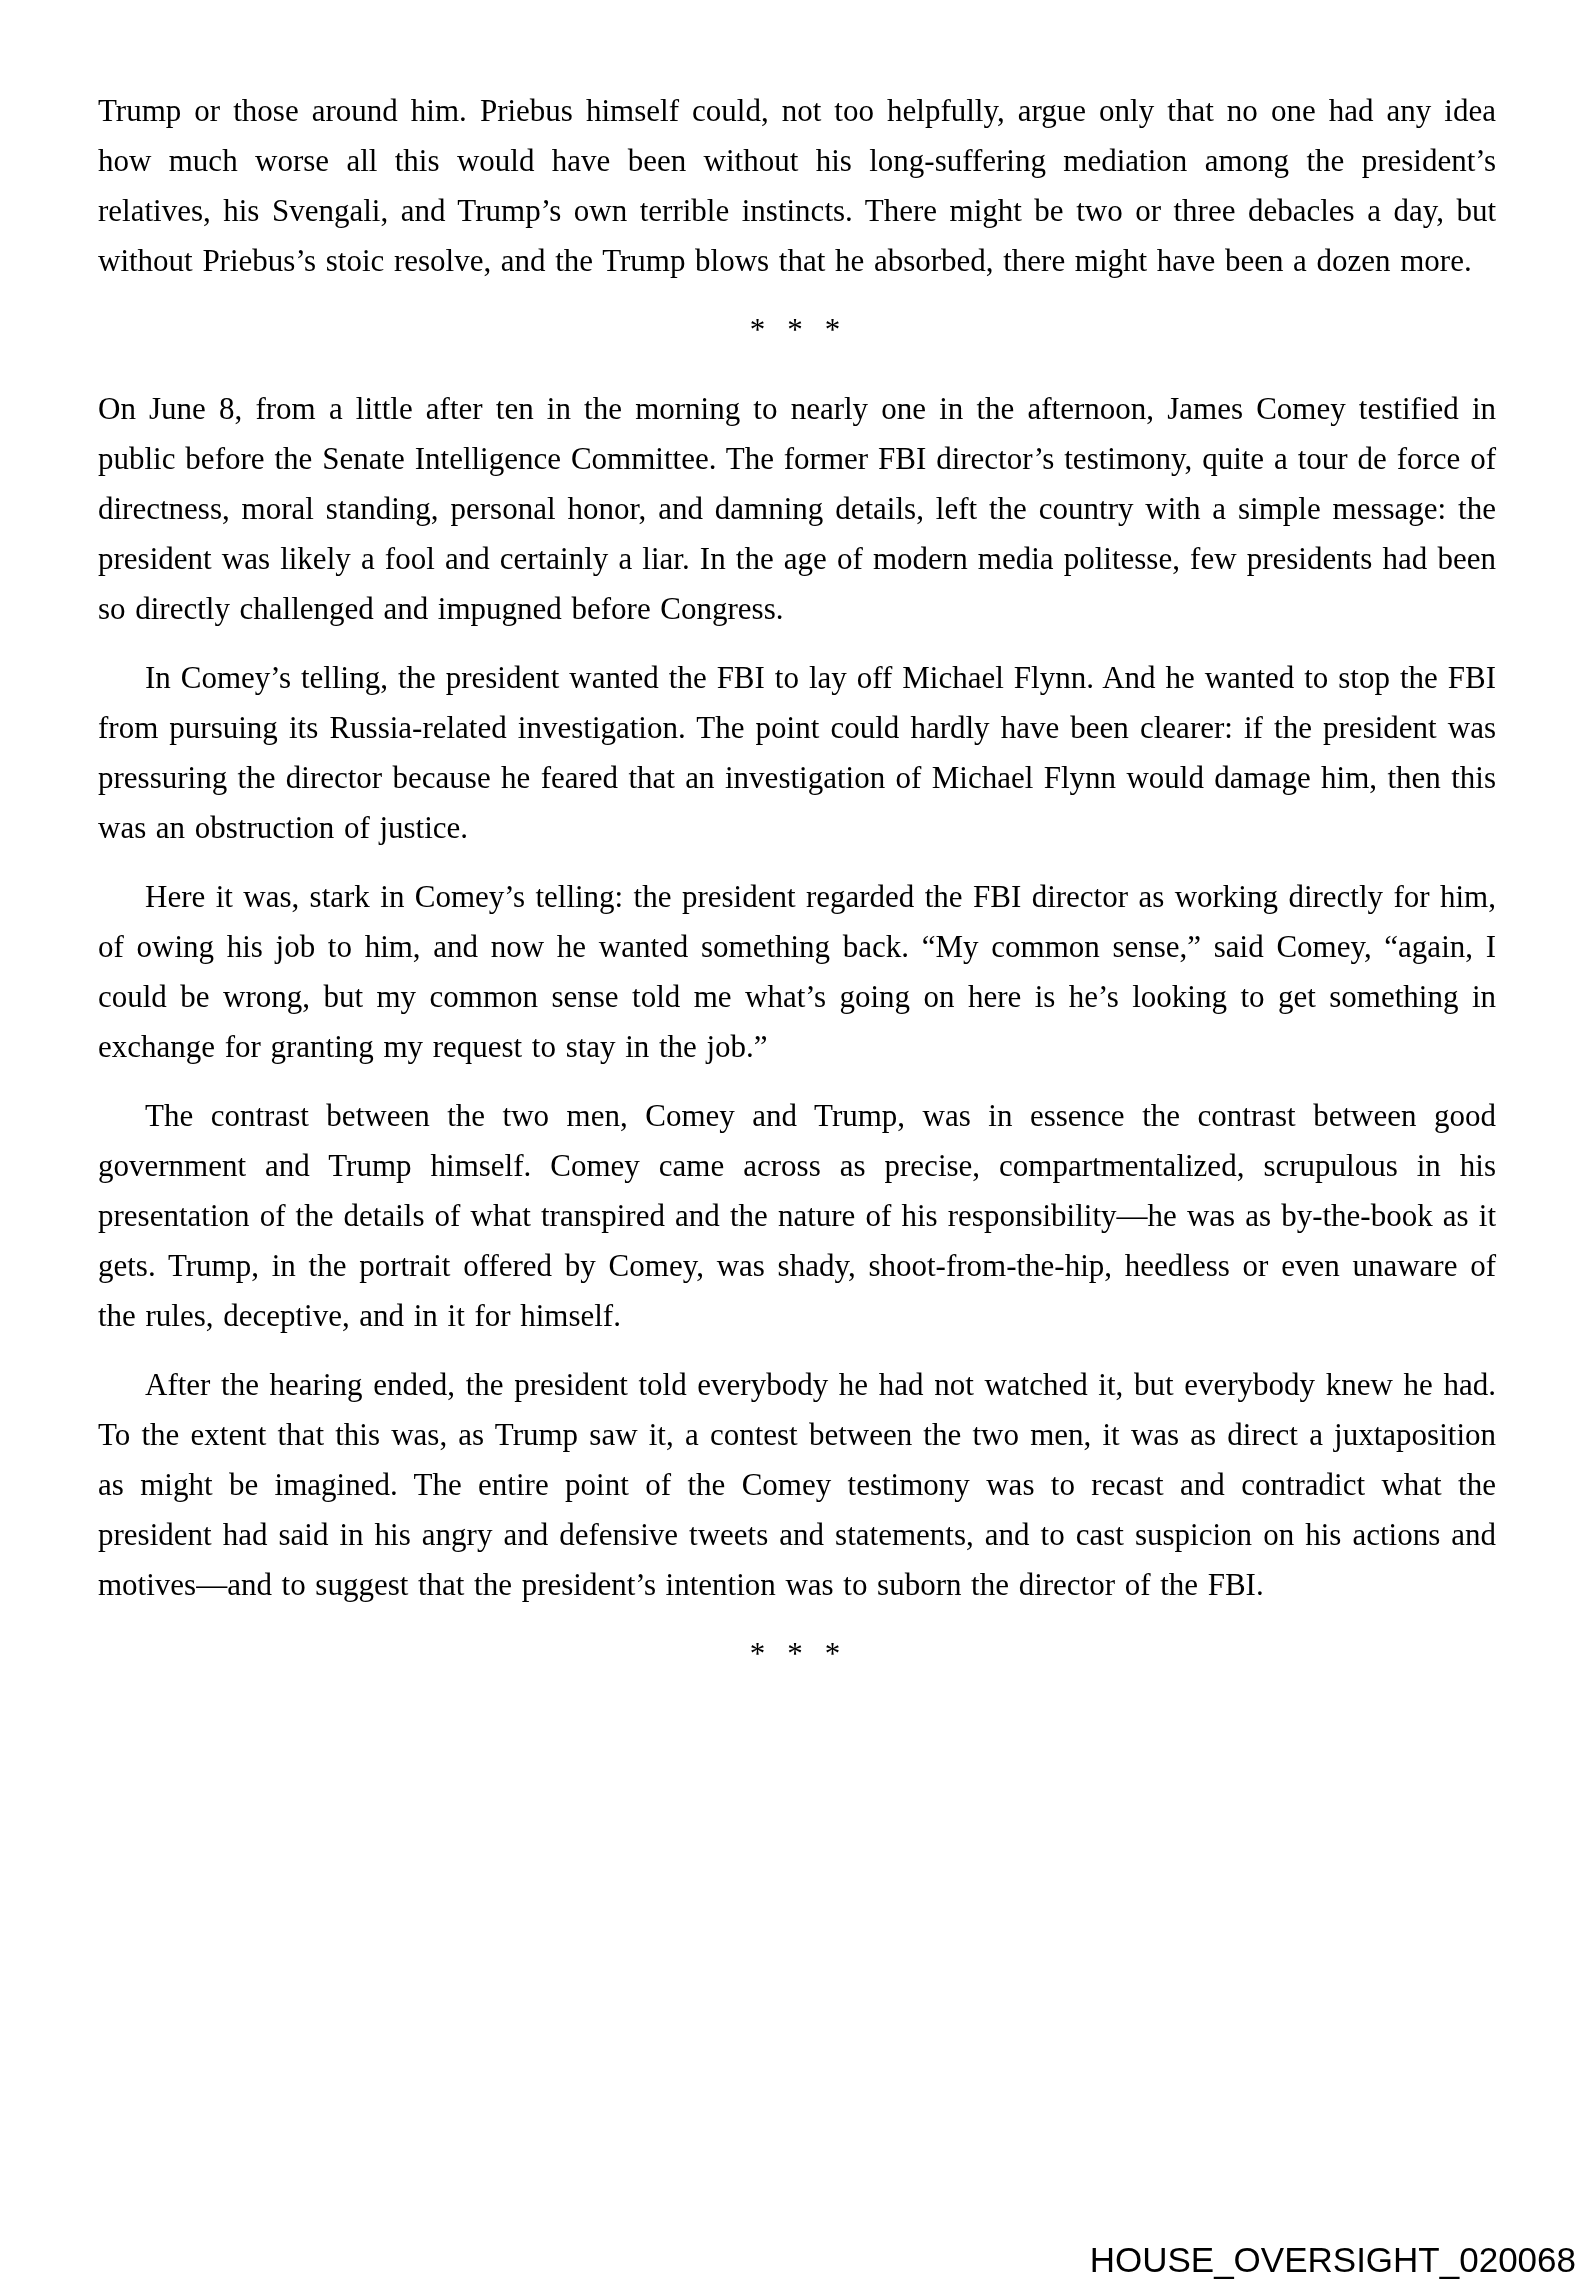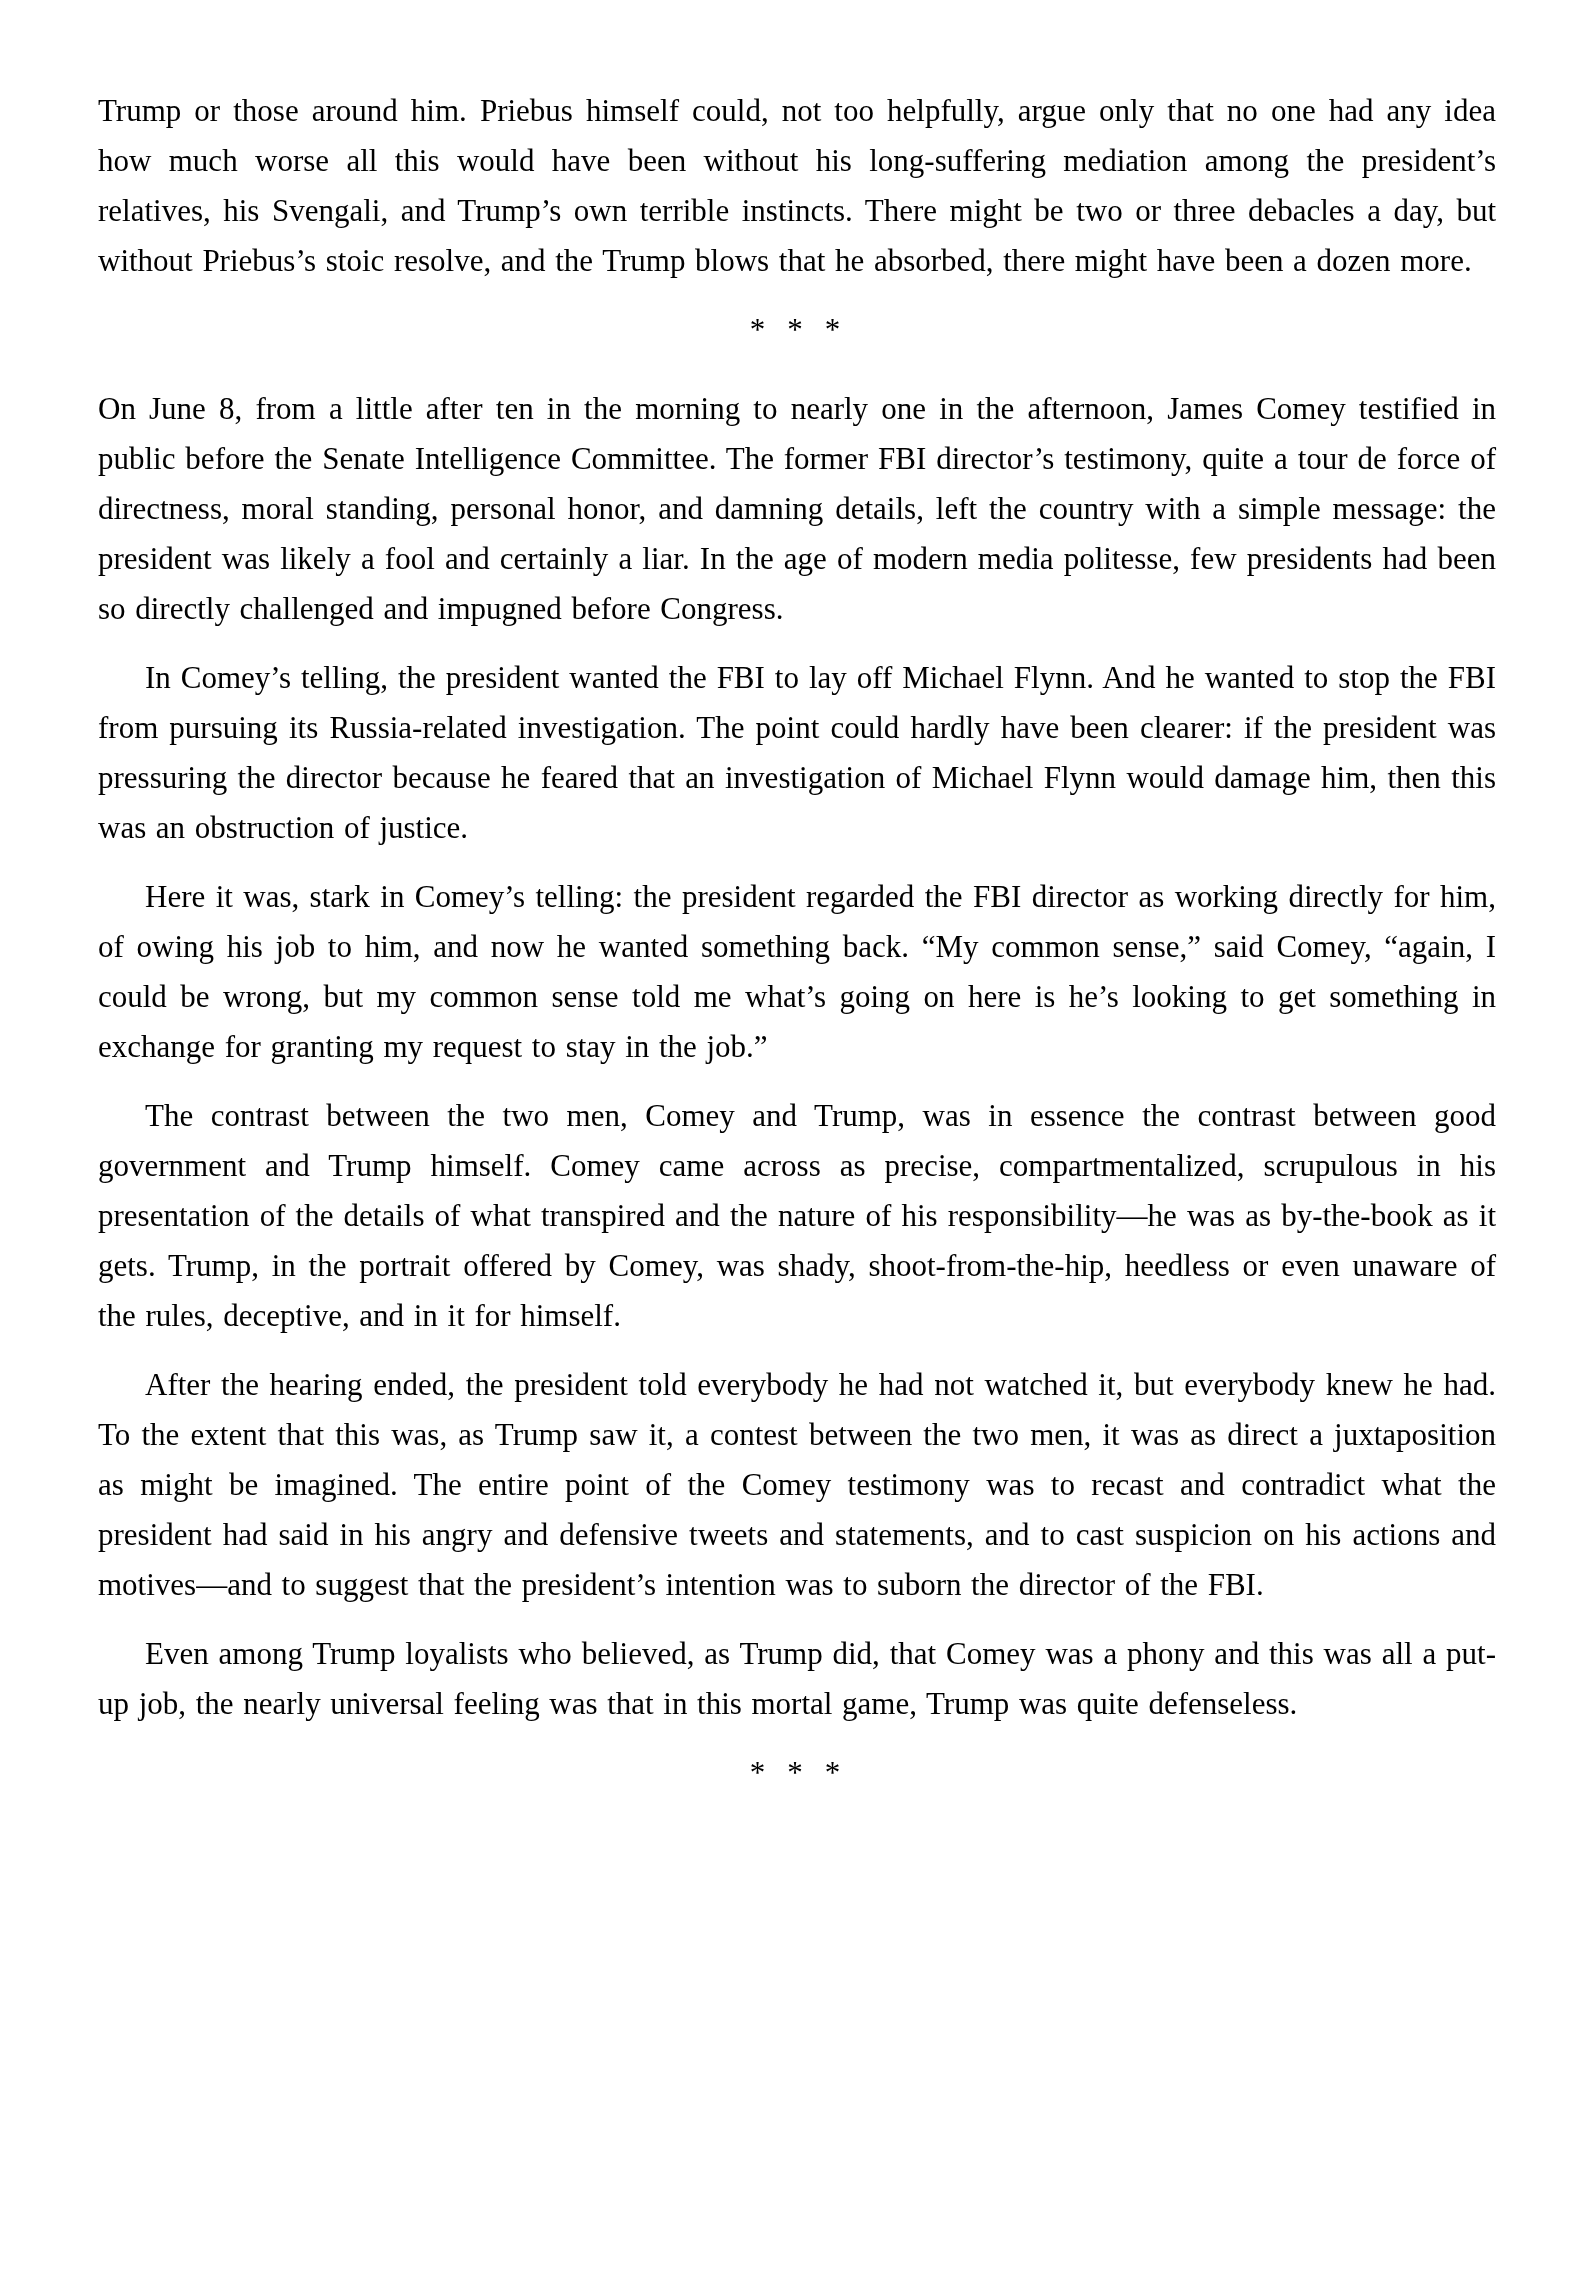--- a/index.html
+++ b/index.html
@@ -54,17 +54,17 @@
 
 <div class="page">
   <main class="text-body">
     <p class="para">Trump or those around him. Priebus himself could, not too helpfully, argue only that no one had any idea how much worse all this would have been without his long-suffering mediation among the president’s relatives, his Svengali, and Trump’s own terrible instincts. There might be two or three debacles a day, but without Priebus’s stoic resolve, and the Trump blows that he absorbed, there might have been a dozen more.</p>
     <div class="separator">* * *</div>
     <p class="para">On June 8, from a little after ten in the morning to nearly one in the afternoon, James Comey testified in public before the Senate Intelligence Committee. The former FBI director’s testimony, quite a tour de force of directness, moral standing, personal honor, and damning details, left the country with a simple message: the president was likely a fool and certainly a liar. In the age of modern media politesse, few presidents had been so directly challenged and impugned before Congress.</p>
     <p class="para indent">In Comey’s telling, the president wanted the FBI to lay off Michael Flynn. And he wanted to stop the FBI from pursuing its Russia-related investigation. The point could hardly have been clearer: if the president was pressuring the director because he feared that an investigation of Michael Flynn would damage him, then this was an obstruction of justice.</p>
     <p class="para indent">Here it was, stark in Comey’s telling: the president regarded the FBI director as working directly for him, of owing his job to him, and now he wanted something back. “My common sense,” said Comey, “again, I could be wrong, but my common sense told me what’s going on here is he’s looking to get something in exchange for granting my request to stay in the job.”</p>
     <p class="para indent">The contrast between the two men, Comey and Trump, was in essence the contrast between good government and Trump himself. Comey came across as precise, compartmentalized, scrupulous in his presentation of the details of what transpired and the nature of his responsibility—he was as by-the-book as it gets. Trump, in the portrait offered by Comey, was shady, shoot-from-the-hip, heedless or even unaware of the rules, deceptive, and in it for himself.</p>
     <p class="para indent">After the hearing ended, the president told everybody he had not watched it, but everybody knew he had. To the extent that this was, as Trump saw it, a contest between the two men, it was as direct a juxtaposition as might be imagined. The entire point of the Comey testimony was to recast and contradict what the president had said in his angry and defensive tweets and statements, and to cast suspicion on his actions and motives—and to suggest that the president’s intention was to suborn the director of the FBI.</p>
-    <p class="para indent">Even among Trump loyalists who believed, as Trump did, that Comey was a phony and this was all a put-up job, the nearly universal feeling was that in this mortal game, Trump was quite defenseless.</p>
     <div class="separator">* * *</div>
   </main>
+  <footer class="bates">HOUSE_OVERSIGHT_020068</footer>
 </div>
 
 
 </body></html>

